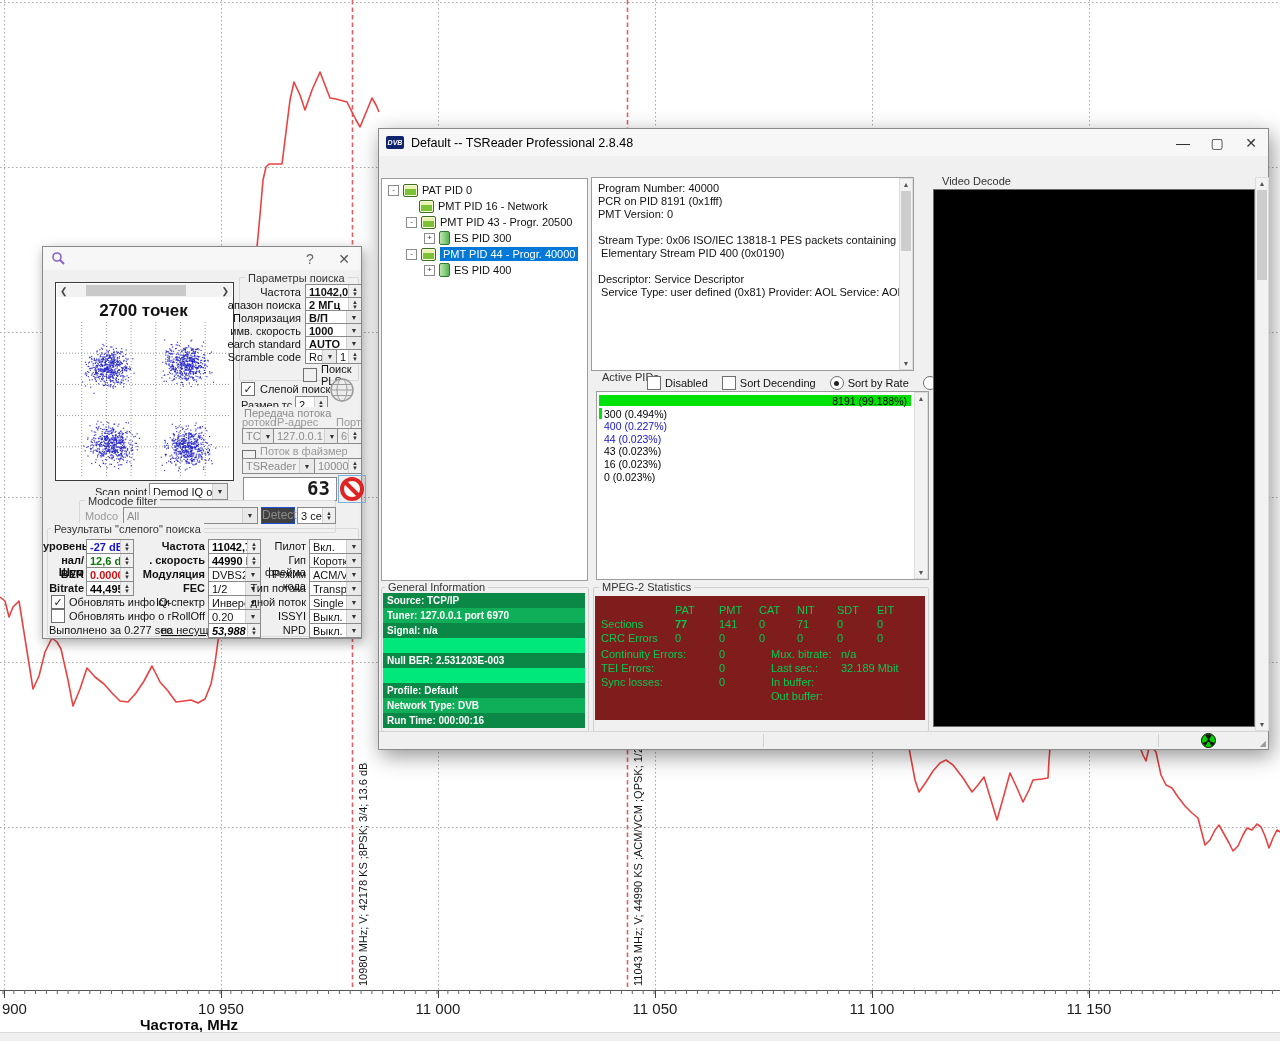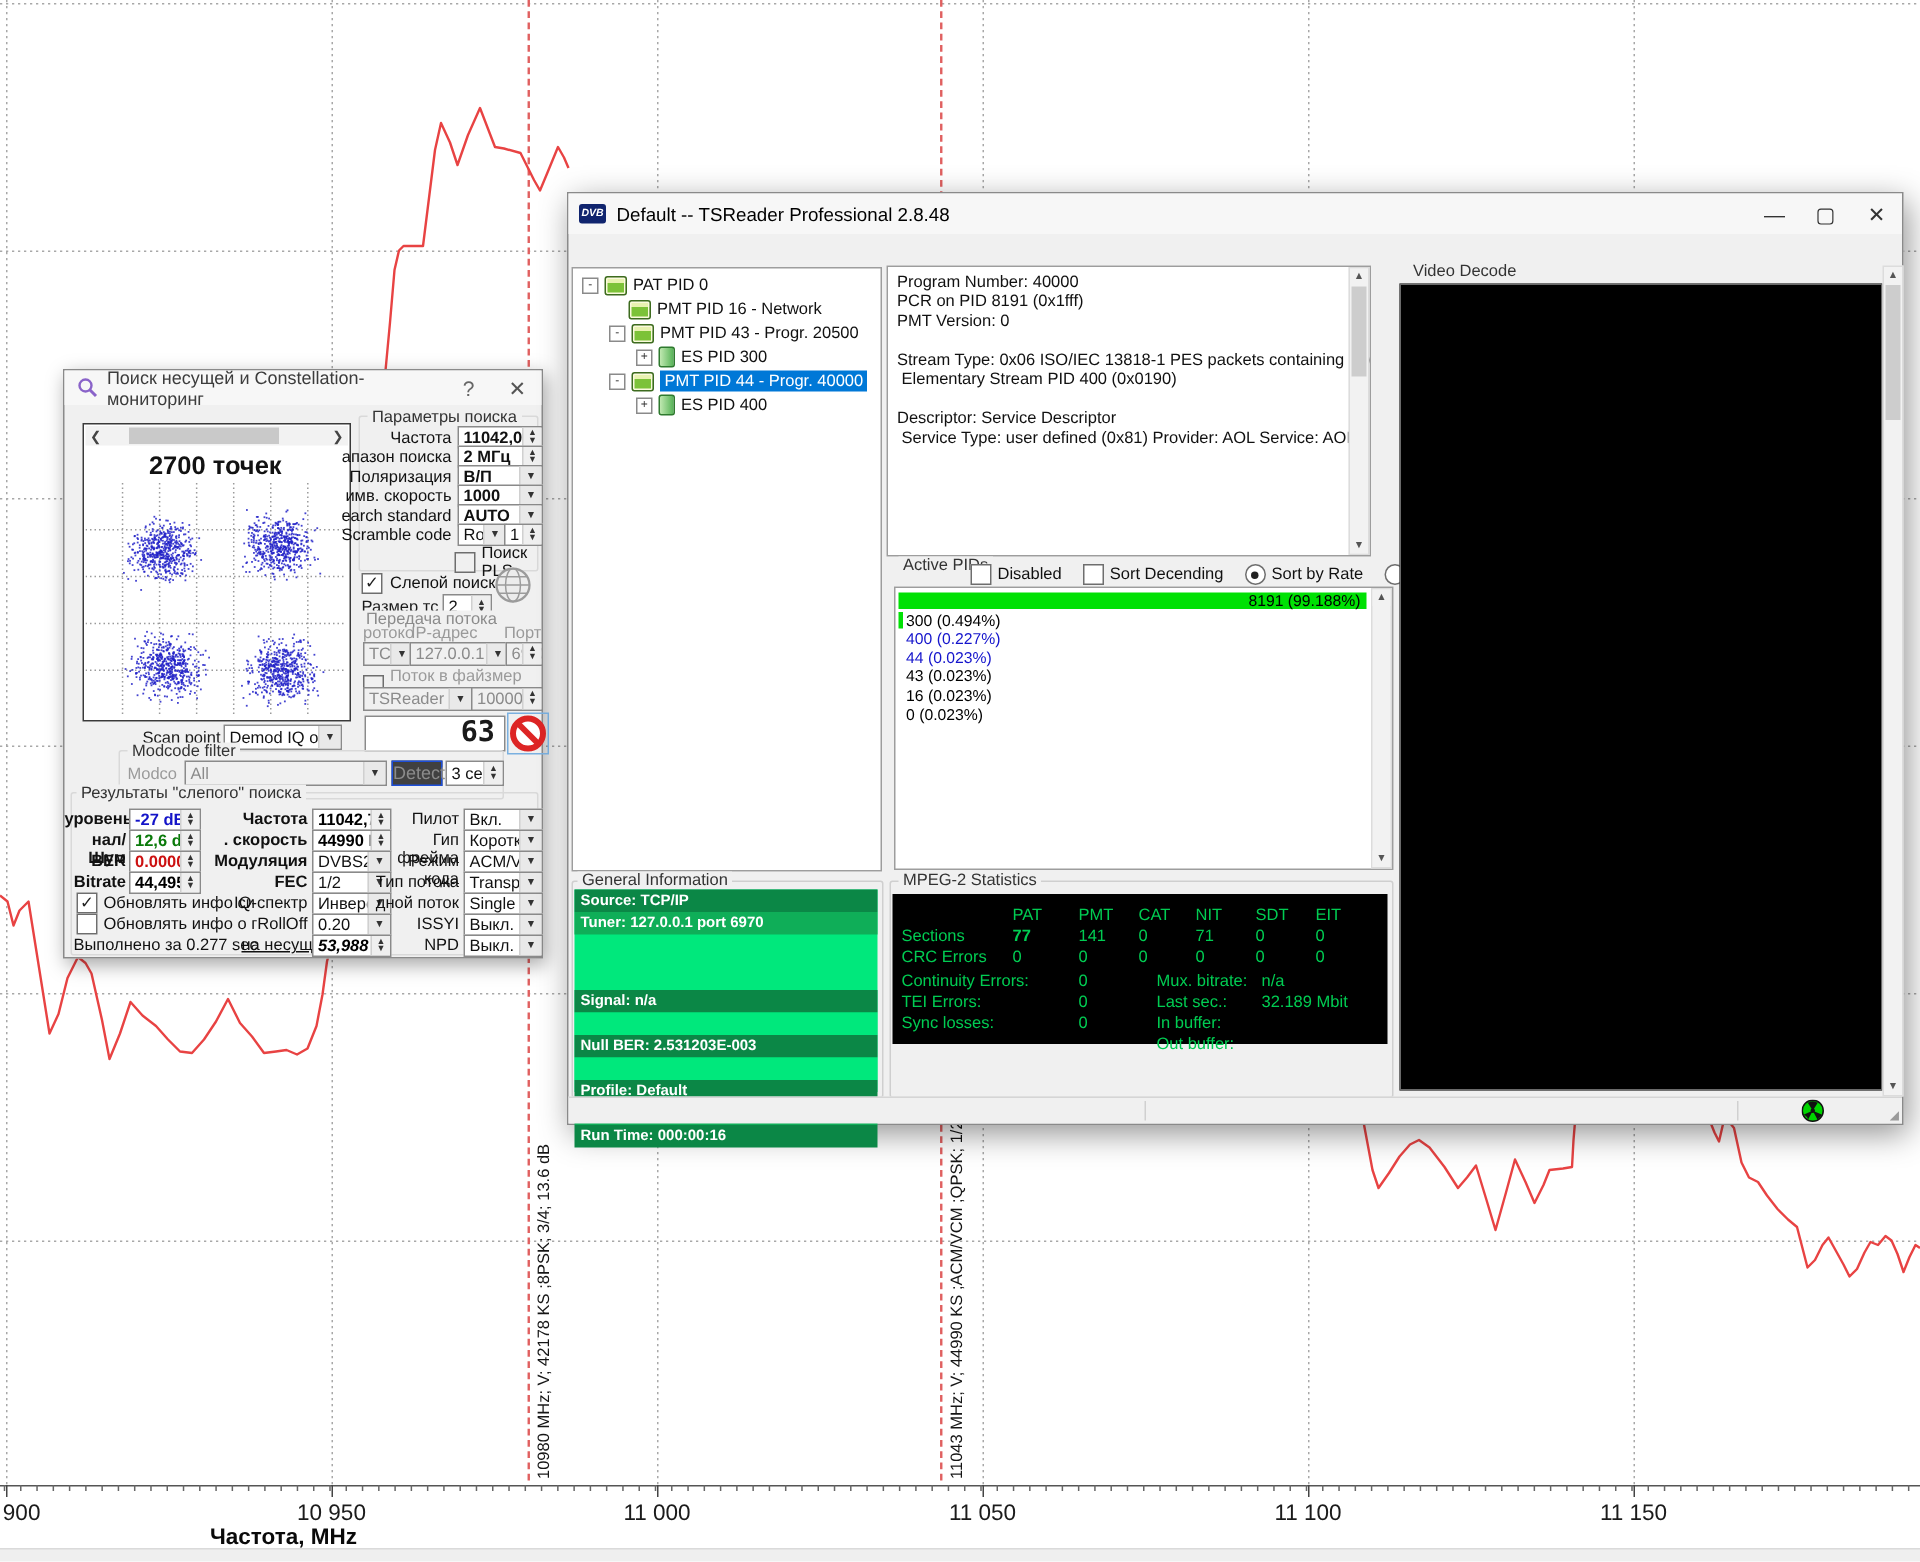--- a/index.html
+++ b/index.html
@@ -220,21 +220,20 @@
 <div class="bottomstrip"></div>
 <div class="mlabel" style="left:357px;top:986px">10980 MHz; V; 42178 KS ;8PSK; 3/4; 13.6 dB</div>
 <div class="mlabel" style="left:632px;top:986px">11043 MHz; V; 44990 KS ;ACM/VCM ;QPSK; 1/2; 12.0 dB</div>
 
 <div class="window" id="dlg">
   <div class="tbar" style="height:23px">
     <svg width="15" height="15" style="margin:0 6px 0 8px">
       <circle cx="6" cy="6" r="4" fill="none" stroke="#8a63c9" stroke-width="1.6"></circle>
       <line x1="9" y1="9" x2="13" y2="13" stroke="#8a63c9" stroke-width="2"></line>
     </svg>
-    <span style="font-size:12px;color:#3c3c3c">Поиск несущей и Constellation-мониторинг</span>
     <span class="capbtn" style="margin-left:auto;color:#666">?</span>
     <span class="capbtn" style="color:#555">✕</span>
   </div>
 
   <div class="abs" style="left:12px;top:35px;width:177px;height:197px;background:#fff;border:1px solid #3a3a3a">
     <div class="abs" style="left:1px;top:1px;right:1px;height:13px;background:#f2f2f2;display:flex;align-items:center">
       <span style="font-size:9px;color:#444;padding:0 3px">❮</span>
       <div style="height:11px;width:100px;background:#c9c9c9;margin-left:15px"></div>
       <span style="font-size:9px;color:#444;padding:0 3px;margin-left:auto">❯</span>
     </div>
@@ -2733,32 +2732,32 @@
       <div class="sba" style="top:0">▲</div>
       <div class="sba" style="bottom:0">▼</div>
     </div>
   </div>
 
   <div class="gbox" style="left:2px;top:458px;width:206px;height:143px;border-color:#cfcfcf"></div>
   <div class="glabel" style="left:6px;top:452px">General Information</div>
   <div class="abs" style="left:4px;top:464px;width:202px;height:135px;background:#00e87c" id="genrows">
       <div class="ginfo" style="position: relative; height: 15px; background: rgb(11, 135, 70);">Source: TCP/IP</div>
       <div class="ginfo" style="position: relative; height: 15px; background: rgb(15, 174, 88);">Tuner: 127.0.0.1 port 6970</div>
-      <div class="ginfo" style="position: relative; height: 15px; background: rgb(11, 135, 70); margin-top: 37px;">Signal: n/a</div>
+      <div class="ginfo" style="position: relative; height: 15px; background: rgb(11, 135, 70);">Signal: n/a</div>
       <div class="ginfo" style="position: relative; height: 15px; background: rgb(0, 232, 124);"></div>
       <div class="ginfo" style="position: relative; height: 15px; background: rgb(11, 135, 70);">Null BER: 2.531203E-003</div>
       <div class="ginfo" style="position: relative; height: 15px; background: rgb(0, 232, 124);"></div>
       <div class="ginfo" style="position: relative; height: 15px; background: rgb(11, 135, 70);">Profile: Default</div>
       <div class="ginfo" style="position: relative; height: 15px; background: rgb(15, 174, 88);">Network Type: DVB</div>
       <div class="ginfo" style="position: relative; height: 15px; background: rgb(11, 135, 70);">Run Time: 000:00:16</div>
     </div>
 
   <div class="gbox" style="left:214px;top:458px;width:334px;height:143px;border-color:#cfcfcf"></div>
   <div class="glabel" style="left:220px;top:452px">MPEG-2 Statistics</div>
-  <div class="abs" style="left:216px;top:467px;width:330px;height:100px;background:#000000" id="statpanel">
+  <div class="abs" style="left:216px;top:467px;width:330px;height:124px;background:#7f1d1d" id="statpanel">
       <span class="stx" style="left: 80px; top: 8px;">PAT</span>
       <span class="stx" style="left: 124px; top: 8px;">PMT</span>
       <span class="stx" style="left: 164px; top: 8px;">CAT</span>
       <span class="stx" style="left: 202px; top: 8px;">NIT</span>
       <span class="stx" style="left: 242px; top: 8px;">SDT</span>
       <span class="stx" style="left: 282px; top: 8px;">EIT</span>
       <span class="stx" style="left: 6px; top: 22px;">Sections</span>
       <span class="stx" style="left: 80px; top: 22px; font-weight: bold;">77</span>
       <span class="stx" style="left: 124px; top: 22px;">141</span>
       <span class="stx" style="left: 164px; top: 22px;">0</span>

